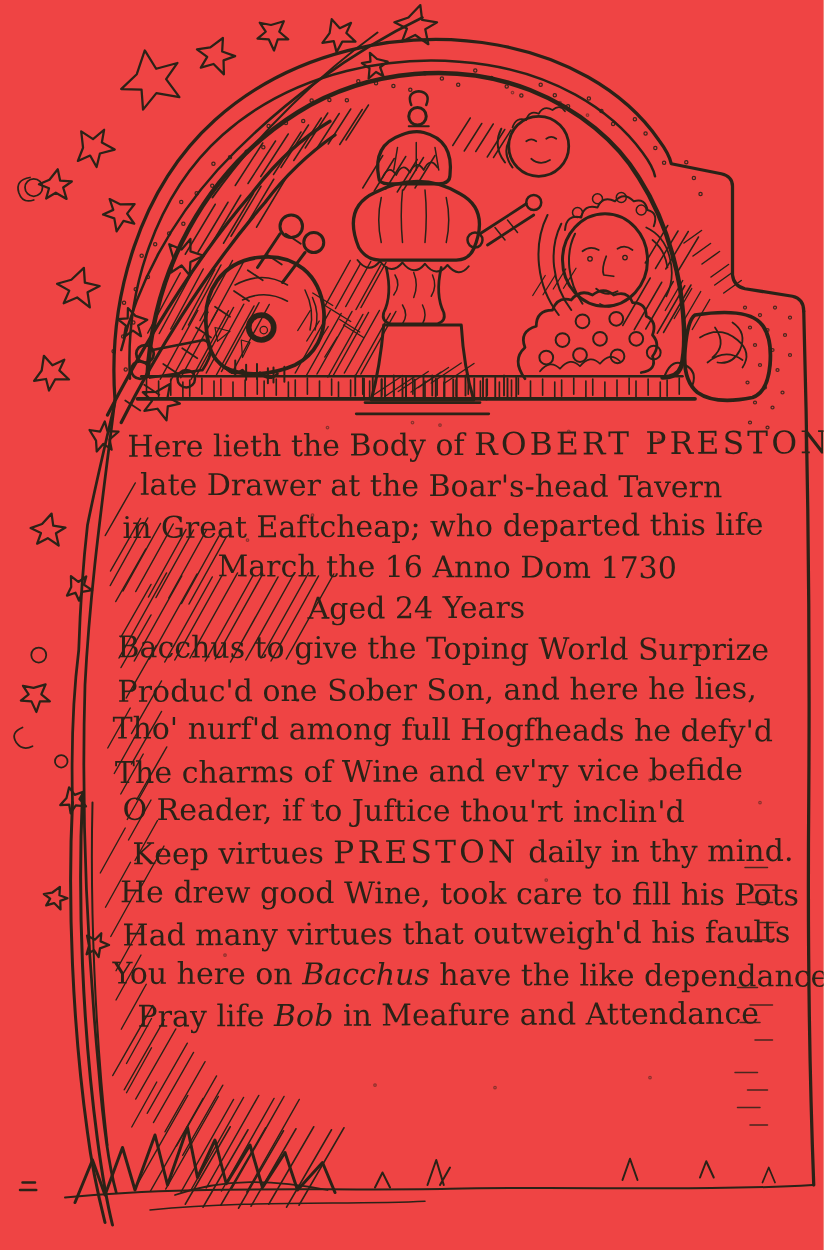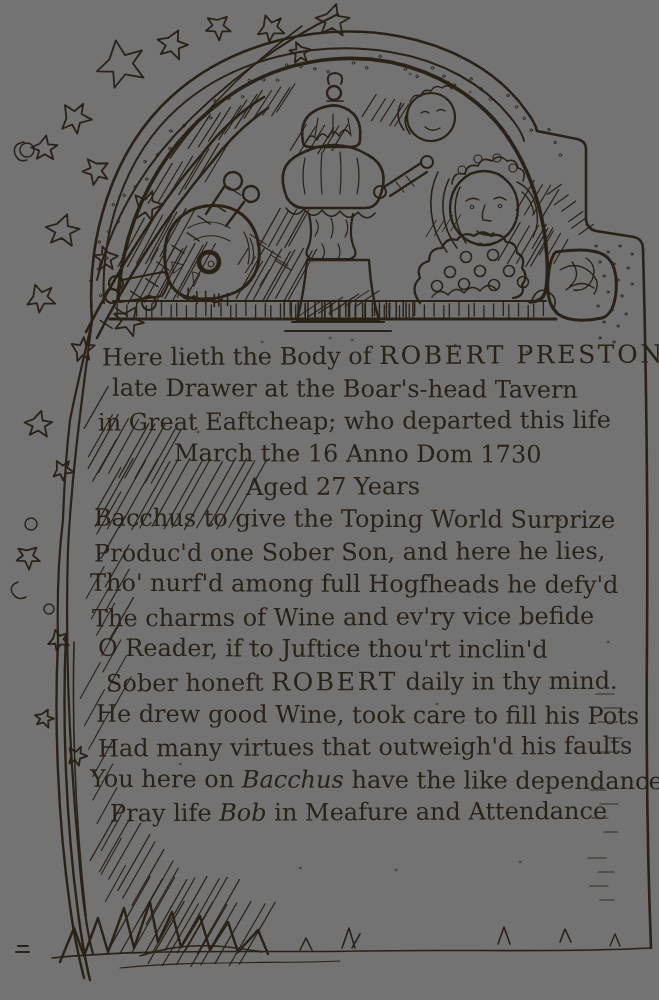--- a/index.html
+++ b/index.html
@@ -1,18 +1,18 @@
 <!DOCTYPE html>
 <html><head>
 <meta charset="utf-8">
 <style>
   html,body{margin:0;padding:0;background:#efead0;}
   .page{
     position:relative;width:659px;height:1000px;overflow:hidden;
-    background:#737373;font-family:"DejaVu Serif", serif;
+    background:#ef4444;font-family:"DejaVu Serif", serif;
   }
   .art{position:absolute;left:0;top:0;width:659px;height:1000px;}
   .art path, .art circle, .art ellipse, .art line{
     fill:none;stroke:#2b2217;stroke-linecap:round;stroke-linejoin:round;
   }
   .w1{stroke-width:1.2}.w14{stroke-width:1.4}.w16{stroke-width:1.6}
   .w2{stroke-width:2}.w22{stroke-width:2.2}.w24{stroke-width:2.4}
   .w26{stroke-width:2.6}.w3{stroke-width:3}.w36{stroke-width:3.6}.w45{stroke-width:4.5}
   .ink-fill{fill:#2b2217;stroke:none}
   .epitaph{
@@ -333,26 +333,26 @@
         <circle cx="448" cy="82" r="1" fill="#2b2217" stroke="none" opacity="0.5"></circle>
         <circle cx="470" cy="92" r="1" fill="#2b2217" stroke="none" opacity="0.5"></circle>
       </g>
   </svg>
 
   <div class="epitaph">
       <div class="ep-line"><span>Here lieth the Body of </span><span class="caps">ROBERT PRESTON</span></div>
       <div class="ep-line"><span>late Drawer at the Boar's-head Tavern</span></div>
       <div class="ep-line"><span>in Great Eaftcheap; who departed this life</span></div>
       <div class="ep-line"><span>March the 16 Anno Dom 1730</span></div>
-      <div class="ep-line"><span>Aged 27 Years</span></div>
+      <div class="ep-line"><span>Aged 24 Years</span></div>
       <div class="ep-line"><span>Bacchus to give the Toping World Surprize</span></div>
       <div class="ep-line"><span>Produc'd one Sober Son, and here he lies,</span></div>
       <div class="ep-line"><span>Tho' nurf'd among full Hogfheads he defy'd</span></div>
       <div class="ep-line"><span>The charms of Wine and ev'ry vice befide</span></div>
       <div class="ep-line"><span>O Reader, if to Juftice thou'rt inclin'd</span></div>
-      <div class="ep-line"><span>Sober honeft </span><span class="caps">ROBERT</span><span> daily in thy mind.</span></div>
+      <div class="ep-line"><span>Keep virtues </span><span class="caps">PRESTON</span><span> daily in thy mind.</span></div>
       <div class="ep-line"><span>He drew good Wine, took care to fill his Pots</span></div>
       <div class="ep-line"><span>Had many virtues that outweigh'd his faults</span></div>
       <div class="ep-line"><span>You here on </span><span class="italic">Bacchus</span><span> have the like dependance</span></div>
       <div class="ep-line"><span>Pray life </span><span class="italic">Bob</span><span> in Meafure and Attendance</span></div>
     </div>
 
 </div>
 
 </body></html>

